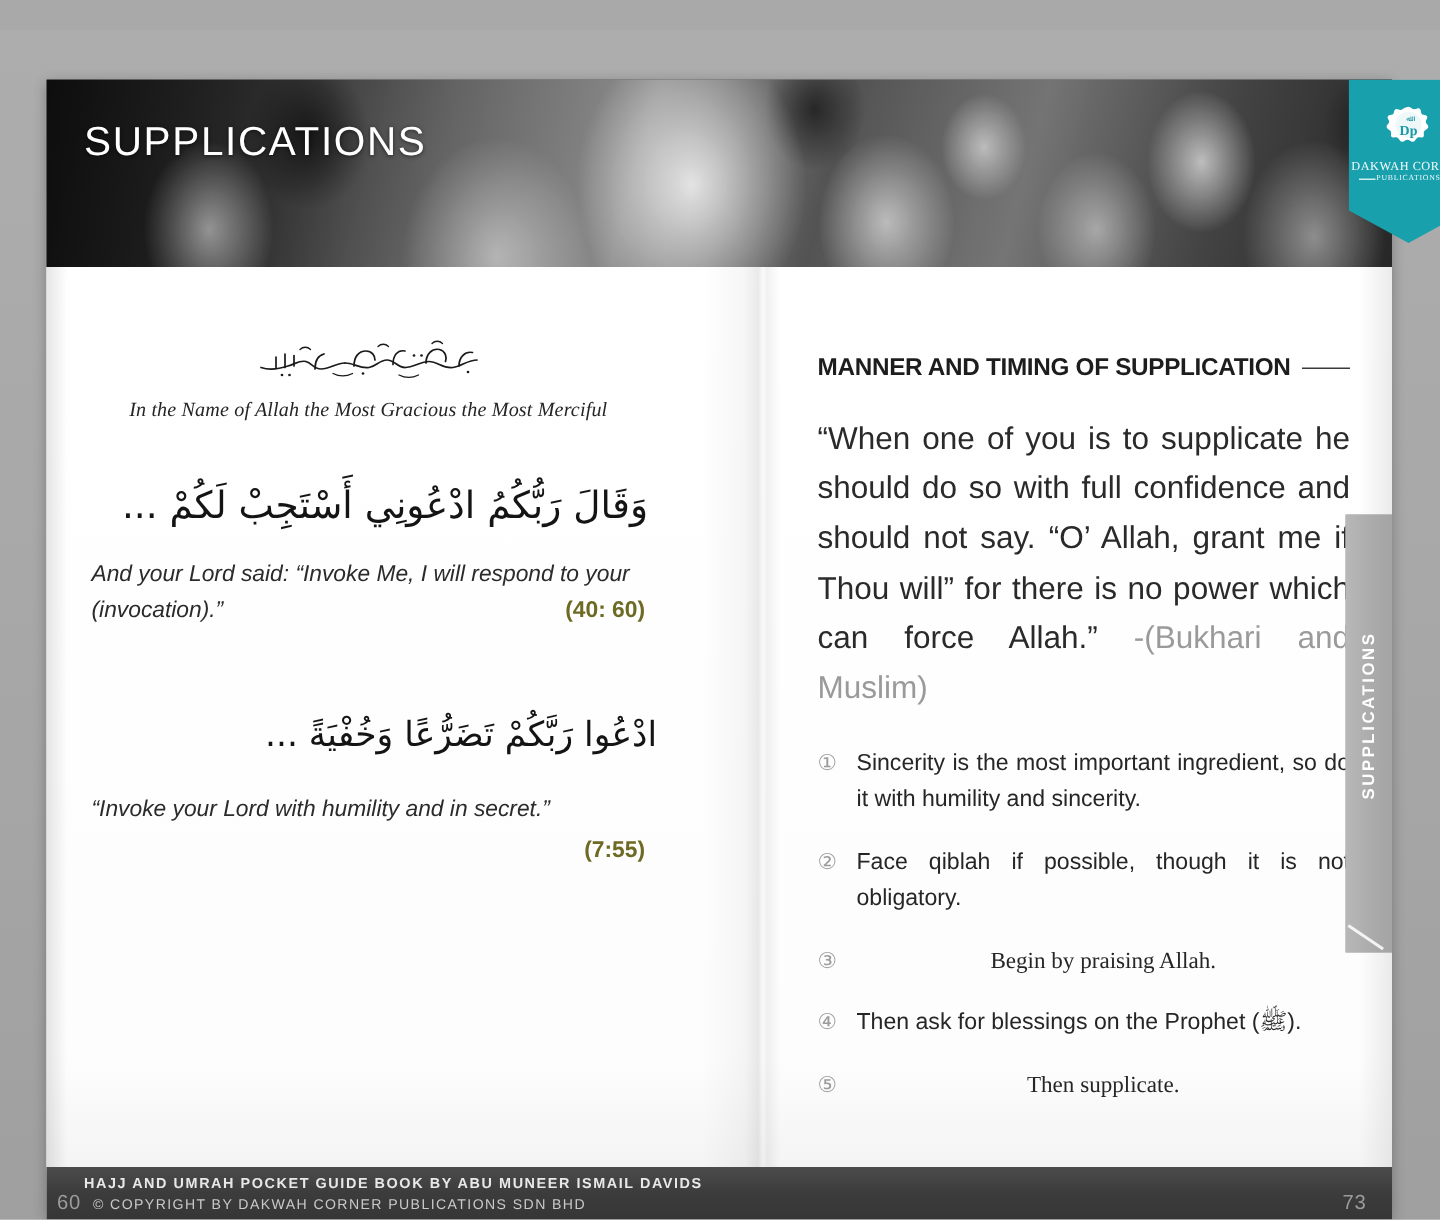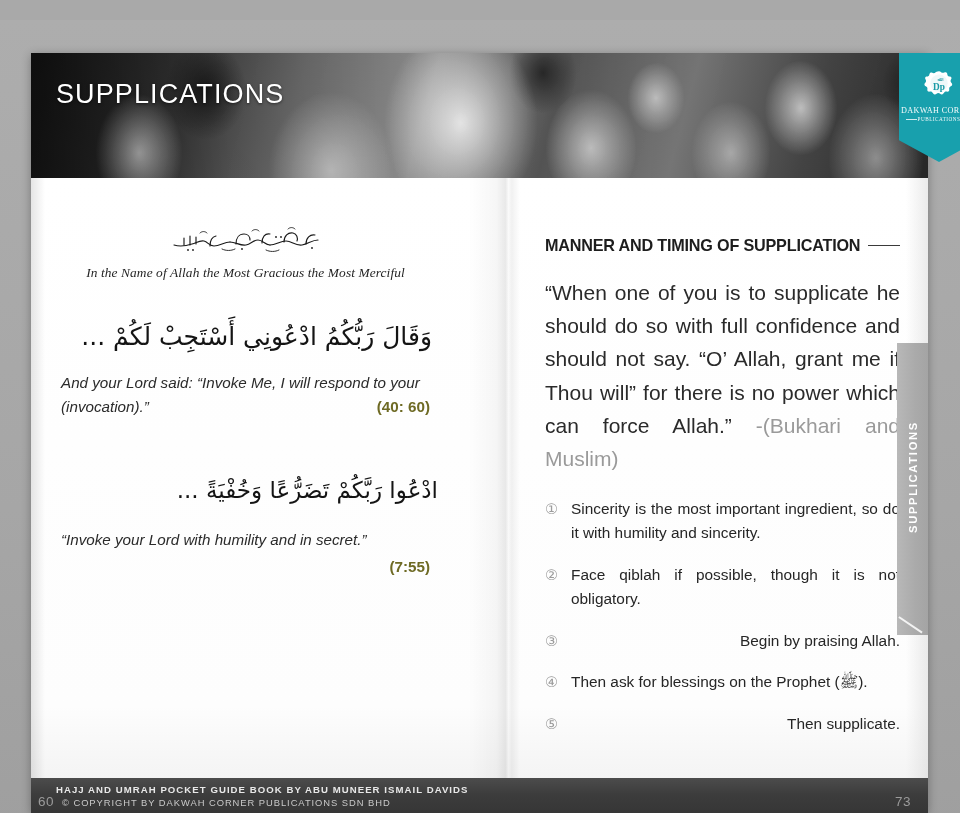--- a/index.html
+++ b/index.html
@@ -281,21 +281,21 @@
     padding-top: 1px;
   }
   .step-text {
     flex: 1 1 auto;
     font-family: "Liberation Sans", sans-serif;
     font-size: 15.4px;
     line-height: 1.55;
     color: #262626;
     text-align: justify;
   }
-  .step.last .step-text { text-align: right; }
+  .step.last .step-text { text-align: center; font-family: Liberation Serif, serif; }
 
   
   #side-tab {
     position: absolute;
     left: 897px;
     top: 323px;
     width: 31px;
     height: 292px;
     background: #b0b0b0;
     z-index: 5;

